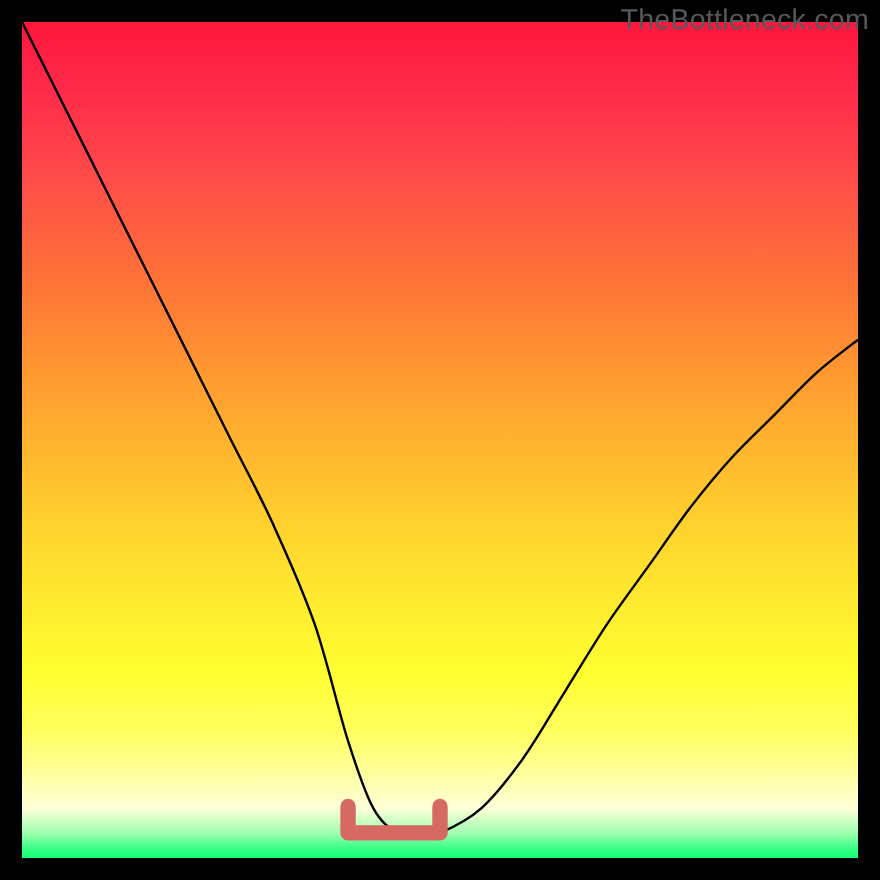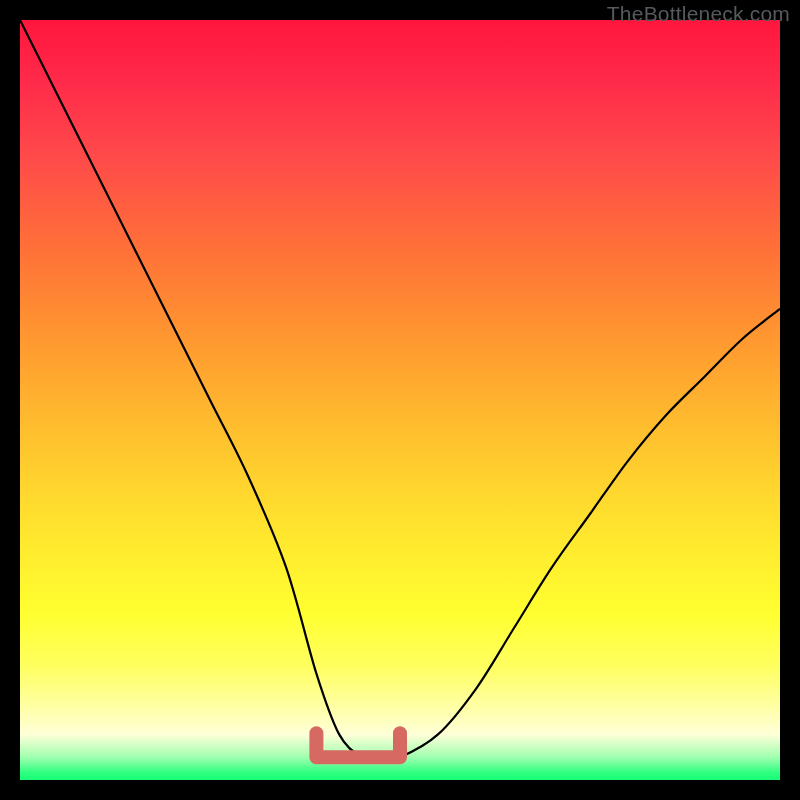--- a/index.html
+++ b/index.html
@@ -40,21 +40,21 @@
       #a0ffb0 97%,
       #30ff80 99%,
       #17fd76 100%
     );
   }
   .watermark {
     position: absolute;
     top: 2px;
     right: 10px;
     color: #545a5e;
-    font-size: 21px;
+    font-size: 26px;
     font-weight: 500;
     letter-spacing: 0.2px;
   }
   svg.curves {
     position: absolute;
     left: 0;
     top: 0;
     width: 760px;
     height: 760px;
   }

